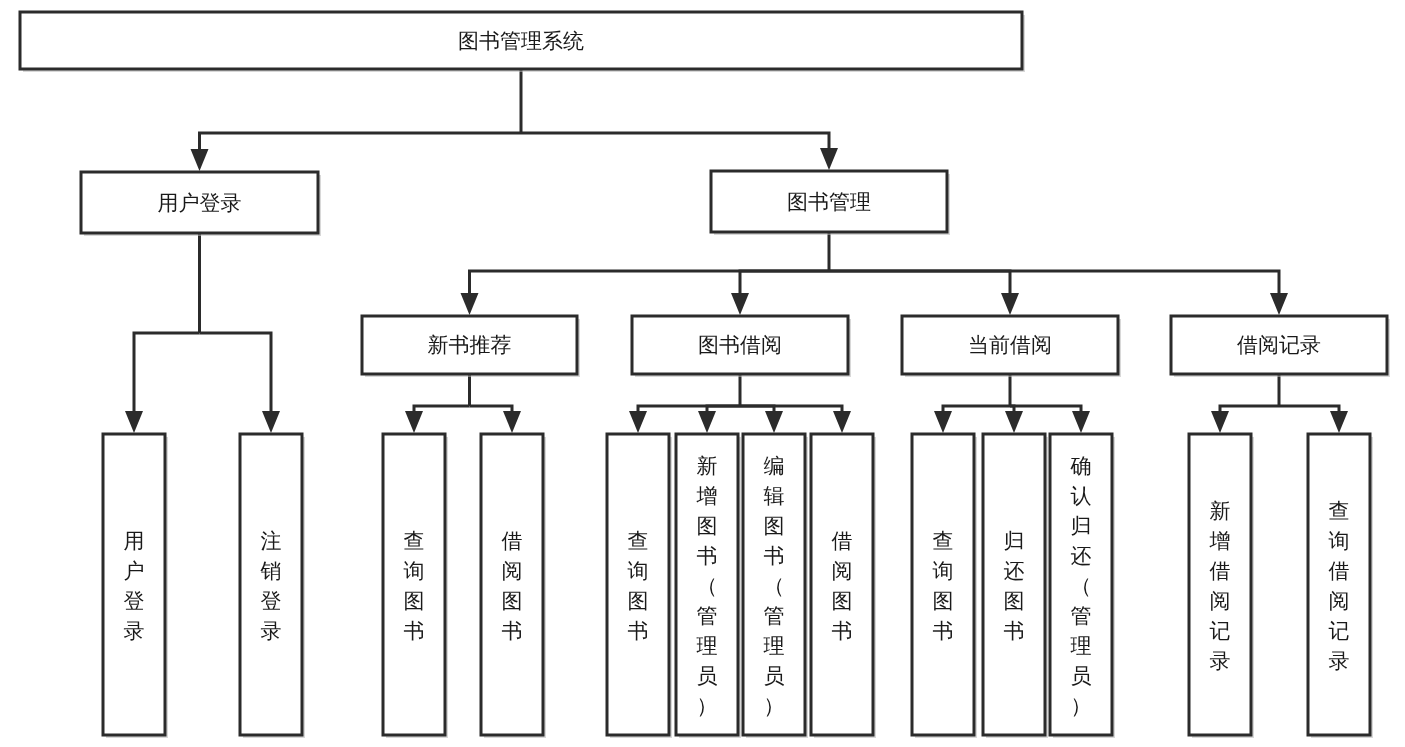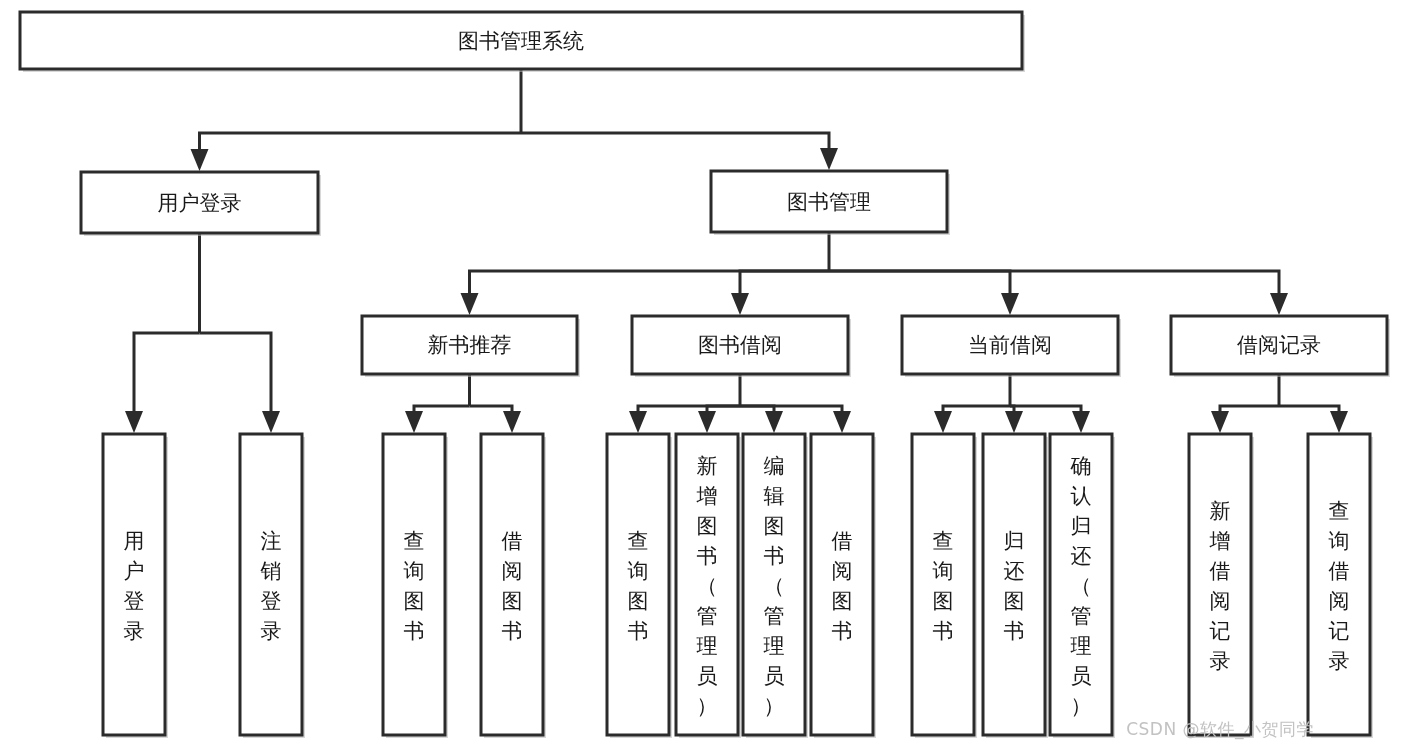--- a/index.html
+++ b/index.html
@@ -214,14 +214,13 @@
           <text x="1220" class="node-label-vert"><tspan x="1220" y="517.9">新</tspan><tspan x="1220" y="547.9">增</tspan><tspan x="1220" y="577.9">借</tspan><tspan x="1220" y="607.9">阅</tspan><tspan x="1220" y="637.9">记</tspan><tspan x="1220" y="667.9">录</tspan></text>
         </g>
         <g>
           <rect x="1311" y="437" width="62" height="301" class="node-shadow"></rect>
           <rect x="1308" y="434" width="62" height="301" class="node-rect"></rect>
           <text x="1339" class="node-label-vert"><tspan x="1339" y="517.9">查</tspan><tspan x="1339" y="547.9">询</tspan><tspan x="1339" y="577.9">借</tspan><tspan x="1339" y="607.9">阅</tspan><tspan x="1339" y="637.9">记</tspan><tspan x="1339" y="667.9">录</tspan></text>
         </g>
       </g>
   </svg>
 
-  <div class="watermark">CSDN @软件_小贺同学</div>
 </div>
 
 </body></html>

